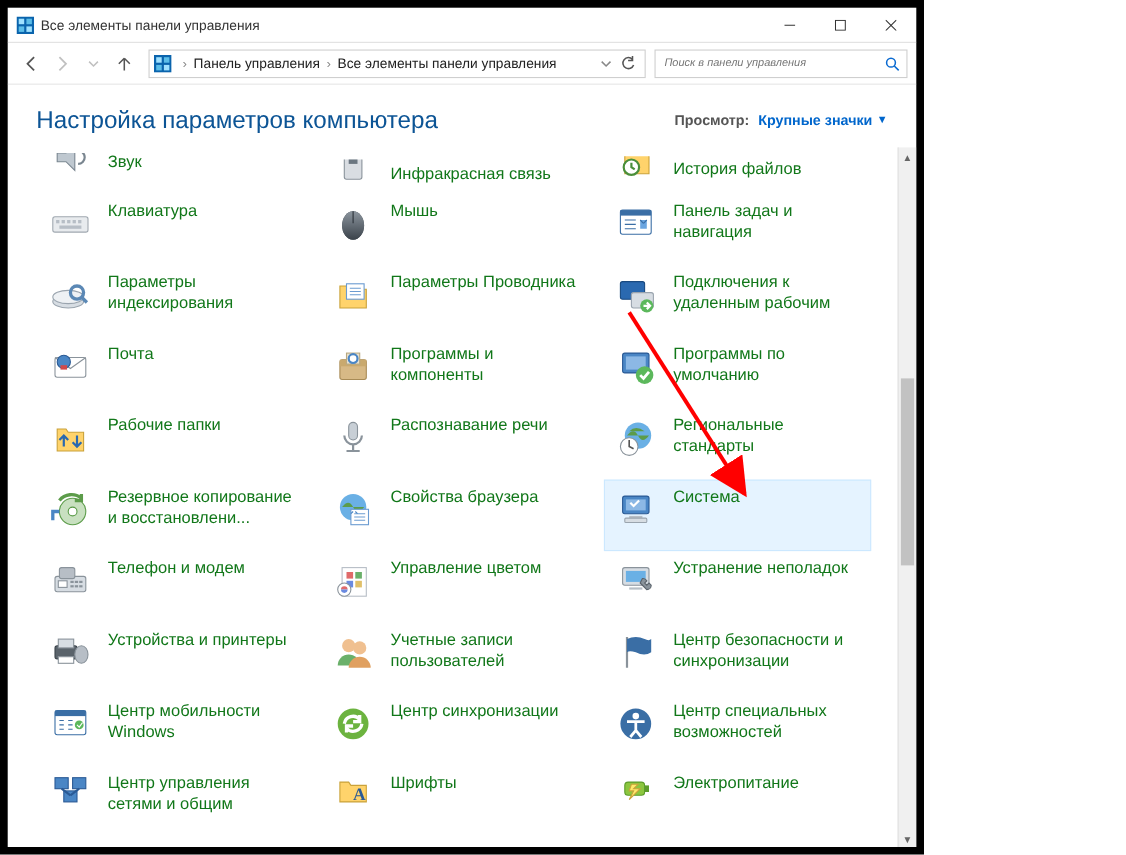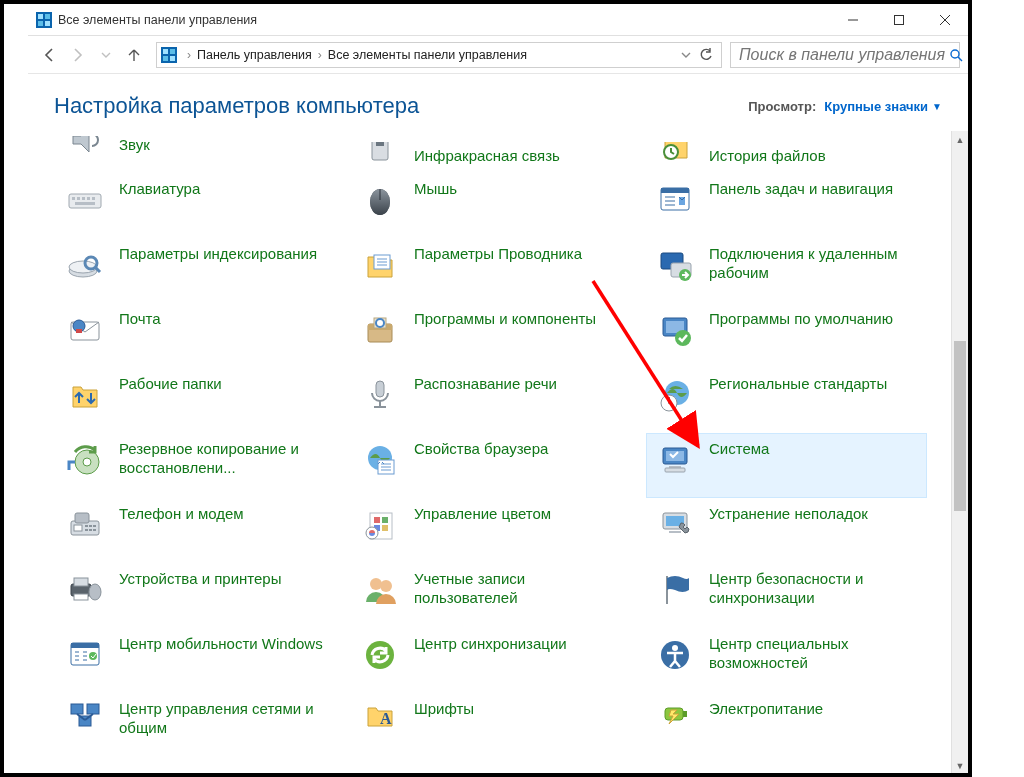--- a/index.html
+++ b/index.html
@@ -1,33 +1,33 @@
 <!DOCTYPE html>
 <html><head>
 <meta charset="utf-8">
 <style>
   * { box-sizing: border-box; }
   html, body { margin:0; padding:0; font-family: "Segoe UI", Tahoma, sans-serif; font-size:13px; color:#222; background:#fff; }
-  .window { width:972px; height:777px; border:4px solid #000000; position:relative; overflow:hidden; background:#fff;padding-left:24px; }
+  .window { width:840px; height:777px; border:7px solid #000000; position:relative; overflow:hidden; background:#fff; }
   .titlebar { height:32px; display:flex; align-items:center; padding-left:8px; border-bottom:1px solid #e0e0e0; }
   .titlebar .app-icon { width:16px; height:16px; margin-right:6px; display:flex; align-items:center; justify-content:center; }
   .titlebar .title { font-size:12.5px; color:#333; }
   .titlebar .winbtns { margin-left:auto; display:flex; }
   .winbtn { width:46px; height:32px; display:flex; align-items:center; justify-content:center; color:#333; }
   .toolbar { height:38px; display:flex; align-items:center; padding:0 8px; border-bottom:1px solid #e6e6e6; }
   .navbtn { width:28px; height:28px; display:flex; align-items:center; justify-content:center; color:#bfbfbf; }
   .navbtn.active{ color:#555; }
   .addressbar { flex:1; margin:0 8px; display:flex; align-items:center; border:1px solid #cfcfcf; height:26px; padding:0 4px; }
   .addressbar .folder-ico { width:16px; height:16px; margin-right:6px; display:flex; align-items:center; justify-content:center; }
   .addressbar .crumb { color:#222; font-size:12.5px; padding:0 2px; white-space:nowrap; }
   .addressbar .sep { color:#888; padding:0 4px; font-size:12px; }
   .addressbar .right { margin-left:auto; display:flex; align-items:center; color:#888; }
   .addressbar .right span{ padding:0 4px; }
   .searchbox { width:230px; height:26px; border:1px solid #cfcfcf; display:flex; align-items:center; padding:0 6px; }
-  .searchbox input { border:none; outline:none; flex:1; font-size:16px; color:#8b5cf6; font-style:italic; background:transparent; }
+  .searchbox input { border:none; outline:none; flex:1; font-size:10px; color:#8b5cf6; font-style:italic; background:transparent; }
   .searchbox .sicon{ color:#066ac0; }
   .header { display:flex; align-items:center; padding:19px 26px 12px 26px; }
   .header h1 { font-size:22px; font-weight:400; color:#0c5495; margin:0; }
   .viewrow { margin-left:auto; display:flex; align-items:center; font-size:13px;font-weight:bold; }
   .viewrow .lbl{ color:#555; margin-right:8px; }
   .viewrow .val{ color:#0066cc; }
   .viewrow .chev{ color:#0066cc; font-size:10px; margin-left:4px; }
   .content { position:relative; height:calc(100% - 32px - 38px - 56px); }
   .scrollbar { position:absolute; right:0; top:0; bottom:0; width:17px; background:#f0f0f0; border-left:1px solid #e0e0e0; }
   .scrollbar .up, .scrollbar .down{ height:17px; display:flex; align-items:center; justify-content:center; font-size:9px; color:#666; }
@@ -165,21 +165,21 @@
       </div>
       <div class="item" style="min-height:38px;align-items:flex-end;padding-top:0">
         <span class="ico" style="height:24px">
             <svg width="40" height="24" viewBox="0 16 40 24">
               <rect x="12" y="10" width="16" height="24" rx="2" fill="#d9dde2" stroke="#8a939b"></rect>
               <rect x="16" y="14" width="8" height="6" fill="#6b7680"></rect>
             </svg>
           </span>
         <span class="lbl">Инфракрасная связь</span>
       </div>
-      <div class="item" style="min-height:38px;align-items:flex-end;padding-top:0">
+      <div class="item" style="min-height:38px;align-items:center;padding-top:0">
         <span class="ico" style="height:24px">
             <svg width="40" height="24" viewBox="0 16 40 24">
               <path d="M10 12 L18 12 L20 15 L32 15 L32 32 L10 32 Z" fill="#ffd36b" stroke="#caa23a"></path>
               <circle cx="16" cy="26" r="7" fill="#fff" stroke="#4a8f3a" stroke-width="2"></circle>
               <path d="M16 22 L16 26 L19 28" stroke="#4a8f3a" stroke-width="2" fill="none"></path>
             </svg>
           </span>
         <span class="lbl">История файлов</span>
       </div>
 

